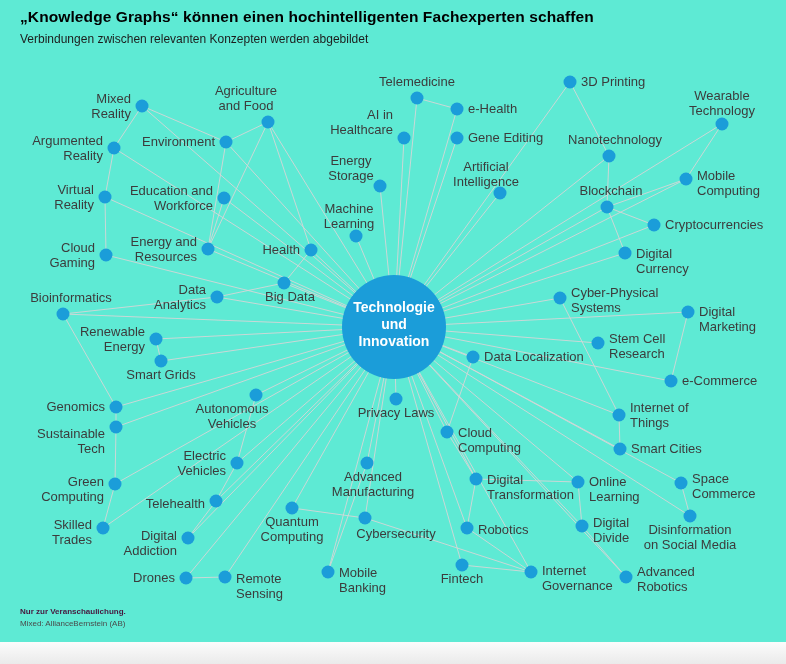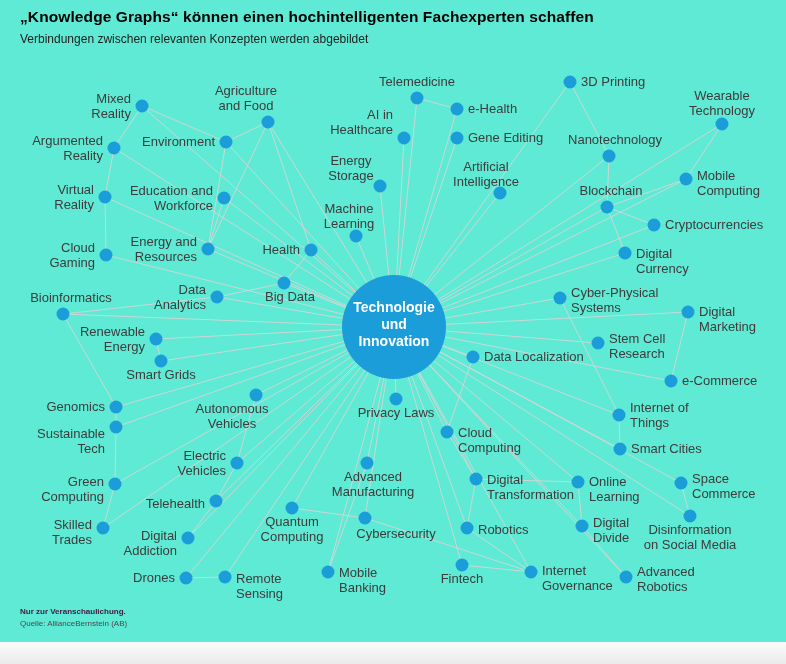--- a/index.html
+++ b/index.html
@@ -259,17 +259,17 @@
         <text class="nodelabel" text-anchor="end"><tspan x="175" y="536">Drones</tspan></text>
         <text class="nodelabel" text-anchor="end"><tspan x="205" y="462">Telehealth</tspan></text>
         <text class="nodelabel" text-anchor="end"><tspan x="177" y="493.5">Digital</tspan><tspan x="177" y="508.5">Addiction</tspan></text>
         <text class="nodelabel" text-anchor="middle"><tspan x="232" y="367">Autonomous</tspan><tspan x="232" y="382">Vehicles</tspan></text>
         <text class="nodelabel" text-anchor="end"><tspan x="226" y="413.5">Electric</tspan><tspan x="226" y="428.5">Vehicles</tspan></text>
       </g>
     </svg>
 
   <div class="ftr">
     <div class="disclaimer">Nur zur Veranschaulichung.</div>
-    <div class="source">Quelle: AllianceBernstein (AB)</div>
+    <div class="source">Mixed: AllianceBernstein (AB)</div>
   </div>
 
   <div class="bottomband"></div>
 </div>
 
 </body></html>

